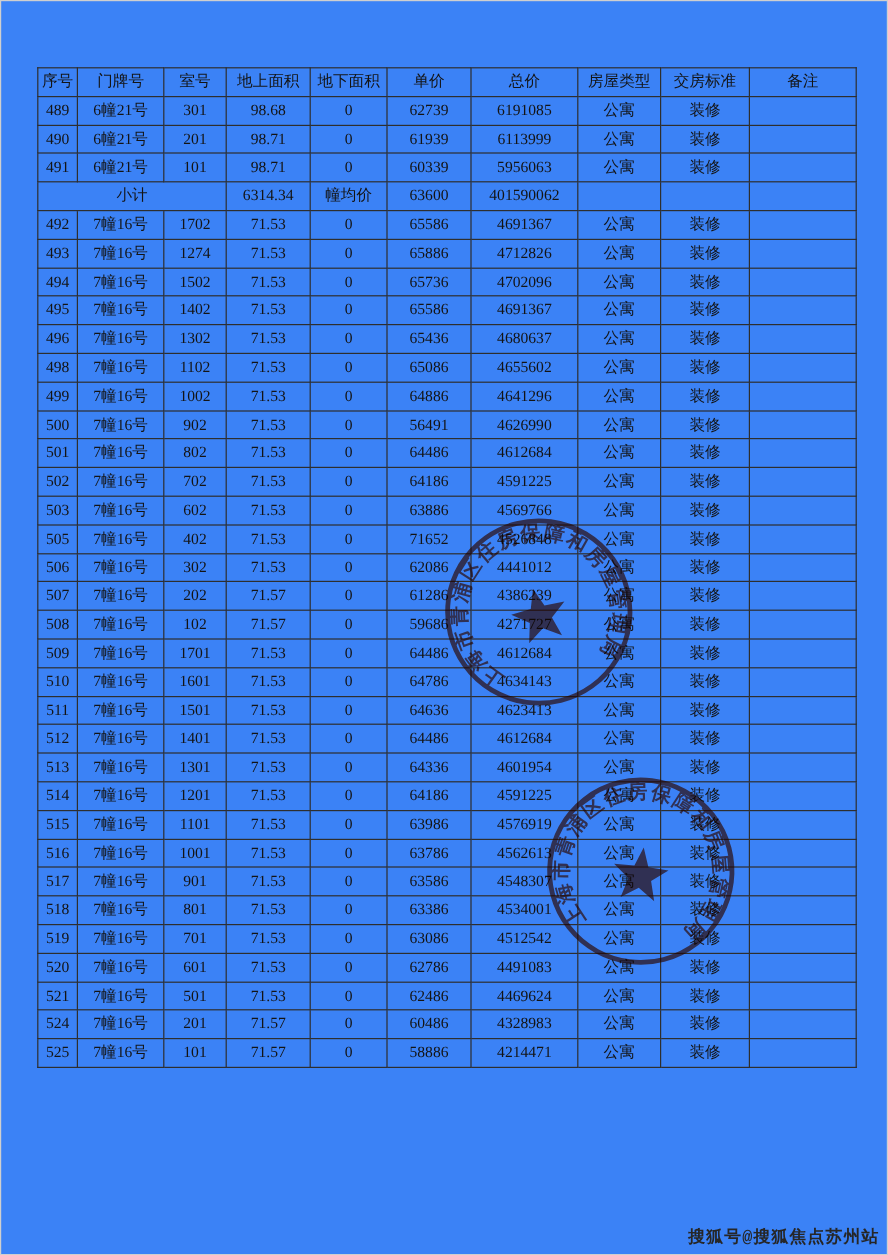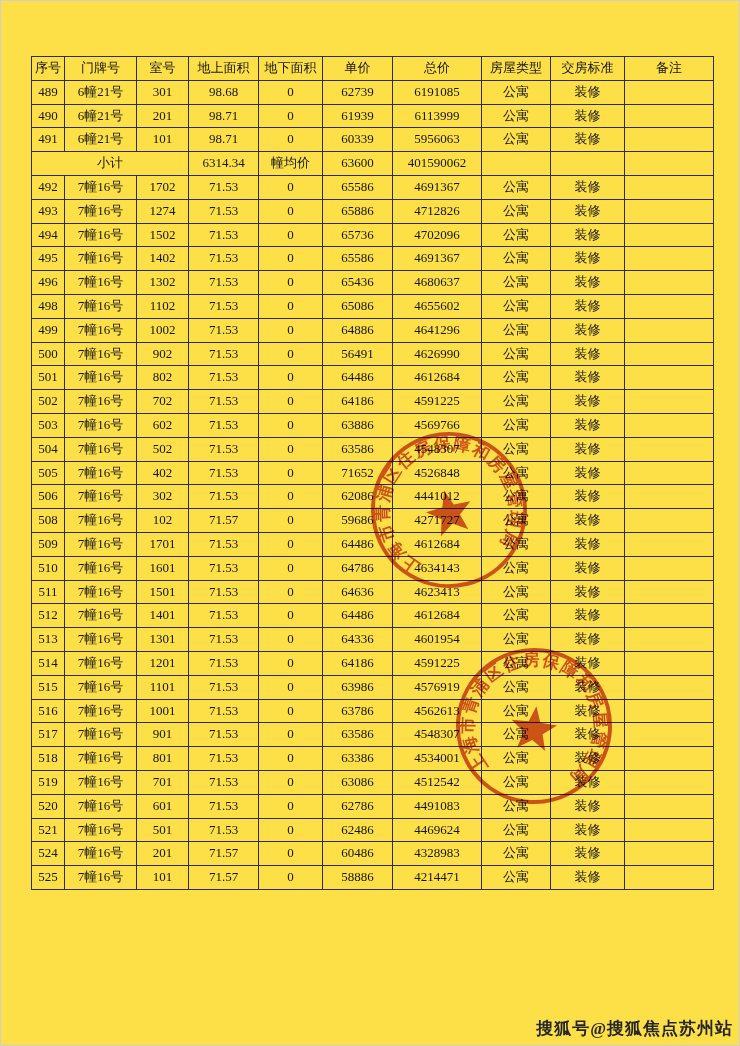--- a/index.html
+++ b/index.html
@@ -1,20 +1,20 @@
 <!DOCTYPE html>
 <html><head>
 <meta charset="utf-8">
 <style>
   html, body { margin: 0; padding: 0; background: #ffffff; }
   .page {
     position: relative;
     width: 740px;
     height: 1046px;
-    background: #fde047;
+    background: #3b82f6;
     border: 1px solid #cfcfcf;
     box-sizing: border-box;
     overflow: hidden;
     font-family: "Liberation Serif", "DejaVu Serif", serif;
   }
   table.price-table {
     position: absolute;
     left: 30px;
     top: 55px;
     width: 682px;
@@ -51,23 +51,23 @@
     pointer-events: none;
     mix-blend-mode: multiply;
     opacity: 0.82;
   }
   #stamp1 { left: 368px; top: 429px; transform: rotate(-14deg); }
   #stamp2 { left: 453px; top: 645px; transform: rotate(7deg); }
   .watermark {
     position: absolute;
     right: 6px;
     bottom: 5px;
-    font-family: Liberation Serif, serif;
+    font-family: Liberation Mono, monospace;
     font-weight: bold;
-    font-size: 17px;
+    font-size: 14px;
     letter-spacing: 1px;
     color: #262626;
   }
 </style>
 </head>
 <body>
 
 <div class="page">
 
   <table class="price-table">
@@ -270,51 +270,51 @@
           <td>602</td>
           <td>71.53</td>
           <td>0</td>
           <td>63886</td>
           <td>4569766</td>
           <td>公寓</td>
           <td>装修</td>
           <td></td>
         </tr>
         <tr>
-          <td>504</td>
-          <td>7幢16号</td>
-          <td>502</td>
-          <td>71.53</td>
-          <td>0</td>
-          <td>63586</td>
-          <td>4548307</td>
-          <td>公寓</td>
-          <td>装修</td>
-          <td></td>
-        </tr>
-        <tr>
           <td>505</td>
           <td>7幢16号</td>
           <td>402</td>
           <td>71.53</td>
           <td>0</td>
           <td>71652</td>
           <td>4526848</td>
           <td>公寓</td>
           <td>装修</td>
           <td></td>
         </tr>
         <tr>
           <td>506</td>
           <td>7幢16号</td>
           <td>302</td>
           <td>71.53</td>
           <td>0</td>
           <td>62086</td>
           <td>4441012</td>
+          <td>公寓</td>
+          <td>装修</td>
+          <td></td>
+        </tr>
+        <tr>
+          <td>507</td>
+          <td>7幢16号</td>
+          <td>202</td>
+          <td>71.57</td>
+          <td>0</td>
+          <td>61286</td>
+          <td>4386239</td>
           <td>公寓</td>
           <td>装修</td>
           <td></td>
         </tr>
         <tr>
           <td>508</td>
           <td>7幢16号</td>
           <td>102</td>
           <td>71.57</td>
           <td>0</td>

